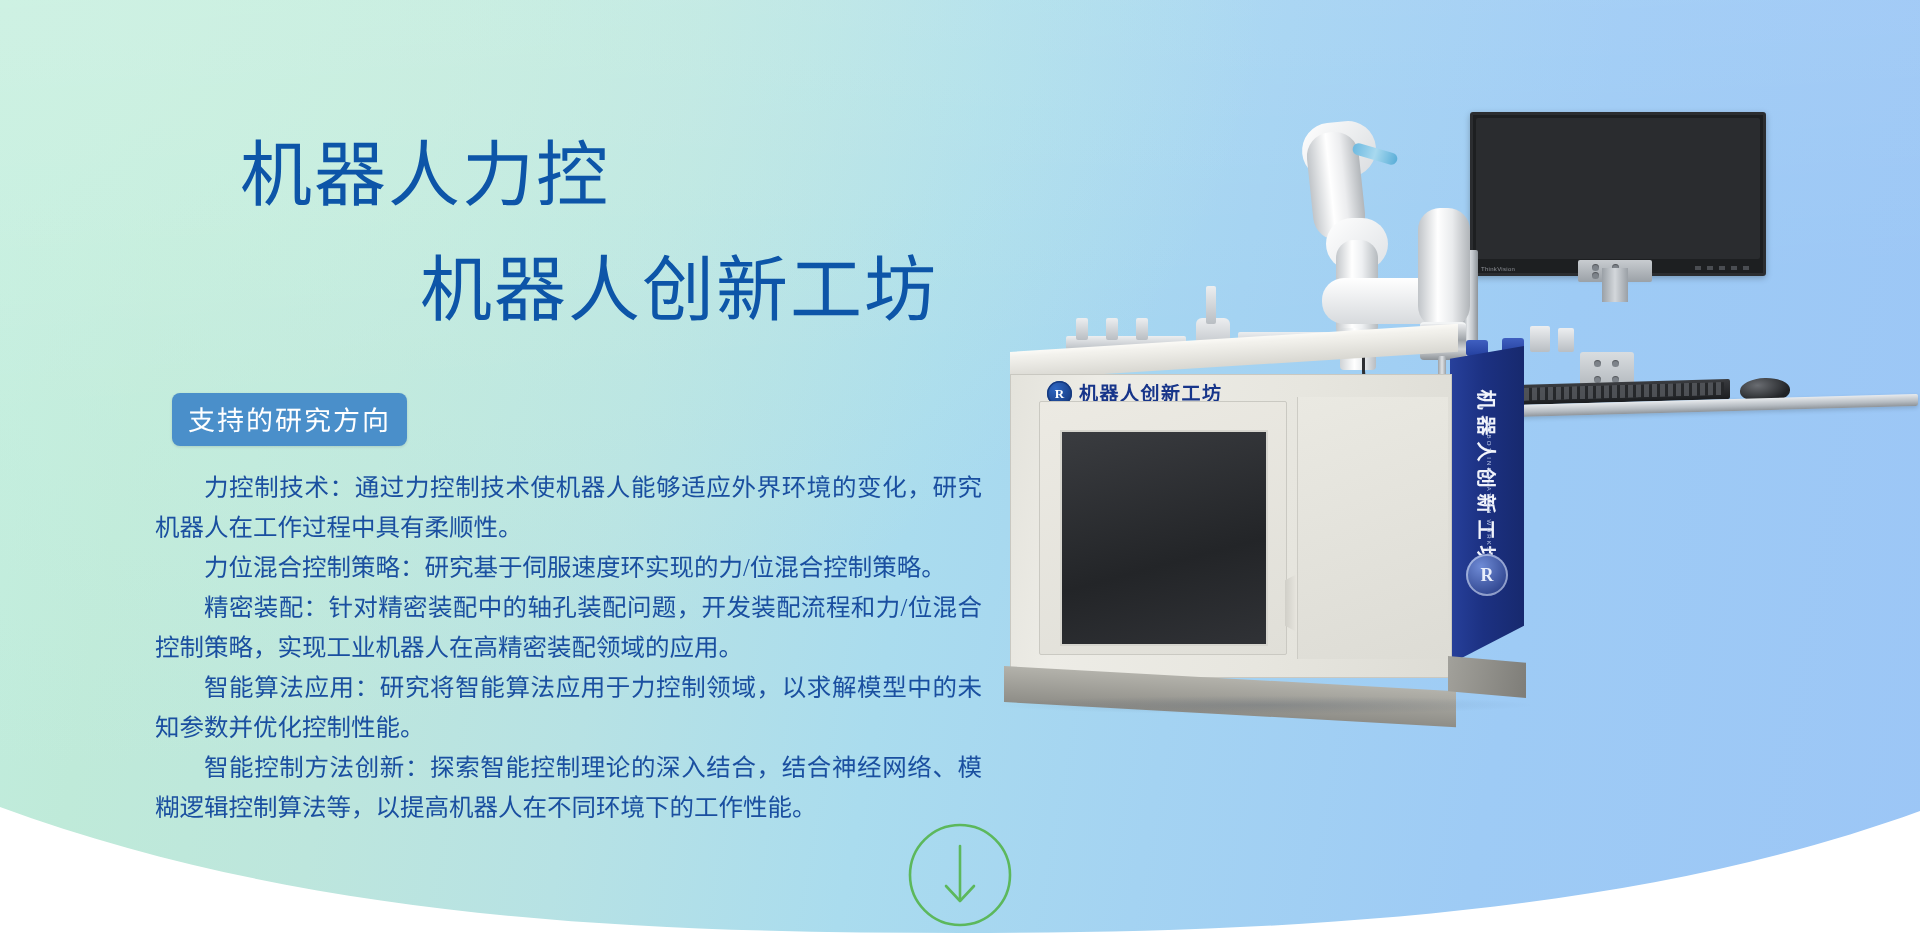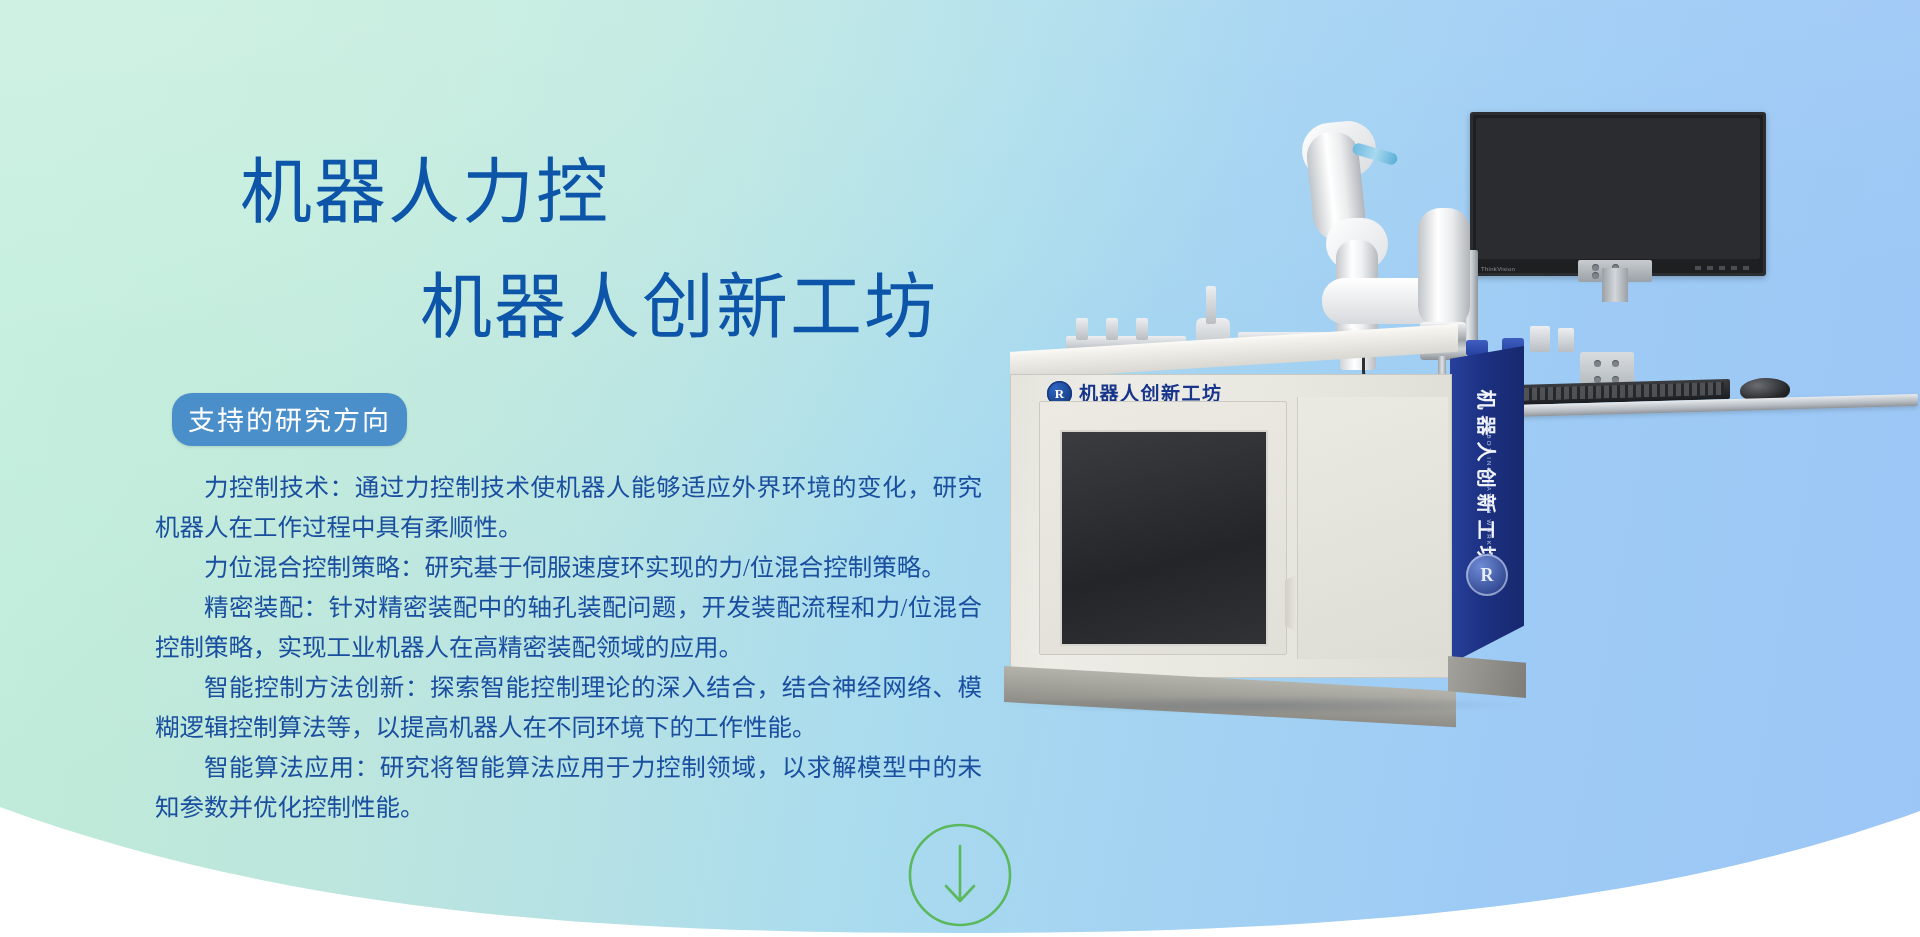--- a/index.html
+++ b/index.html
@@ -31,34 +31,33 @@
   .copy{position:absolute;left:0;top:0;width:1020px;height:937px;}
 
   .title{
     position:absolute;
     color:#0d55a8;
     font-family:"Liberation Serif","DejaVu Serif",serif;
     font-weight:400;
     letter-spacing:2px;
     line-height:1;
     white-space:nowrap;
-    margin-top:17px;
   }
   .title-l1{left:240px;top:140px;font-size:72px;}
   .title-l2{left:420px;top:255px;font-size:72px;}
 
   .badge{
     position:absolute;left:172px;top:393px;
     background:#4a8fca;
     color:#ffffff;
     font-family:"Liberation Sans","DejaVu Sans",sans-serif;
     font-size:27px;
     letter-spacing:2px;
     padding:6px 16px 8px 16px;
-    border-radius:20px;
+    border-radius:8px;
     box-shadow:0 1px 3px rgba(0,0,0,0.12);
     white-space:nowrap;
   }
 
   .paras{
     position:absolute;left:155px;top:468px;width:835px;
     color:#1a4fa0;
     font-family:"Liberation Serif","DejaVu Serif",serif;
     font-size:24.5px;
     line-height:40px;
@@ -232,22 +231,22 @@
 
     <div class="title title-l1">机器人力控</div>
     <div class="title title-l2">机器人创新工坊</div>
 
     <div class="badge">支持的研究方向</div>
 
     <div class="paras">
       <p>力控制技术：通过力控制技术使机器人能够适应外界环境的变化，研究机器人在工作过程中具有柔顺性。</p>
       <p>力位混合控制策略：研究基于伺服速度环实现的力/位混合控制策略。</p>
       <p>精密装配：针对精密装配中的轴孔装配问题，开发装配流程和力/位混合控制策略，实现工业机器人在高精密装配领域的应用。</p>
+      <p>智能算法应用：研究将智能算法应用于力控制领域，以求解模型中的未知参数并优化控制性能。</p>
       <p>智能控制方法创新：探索智能控制理论的深入结合，结合神经网络、模糊逻辑控制算法等，以提高机器人在不同环境下的工作性能。</p>
-      <p>智能算法应用：研究将智能算法应用于力控制领域，以求解模型中的未知参数并优化控制性能。</p>
     </div>
   </div>
 
   <div class="photo">
 
     <div class="mon-frame">
       <div class="mon-screen"></div>
       <div class="mon-brand">ThinkVision</div>
       <div class="mon-ctrls"></div>
     </div>

